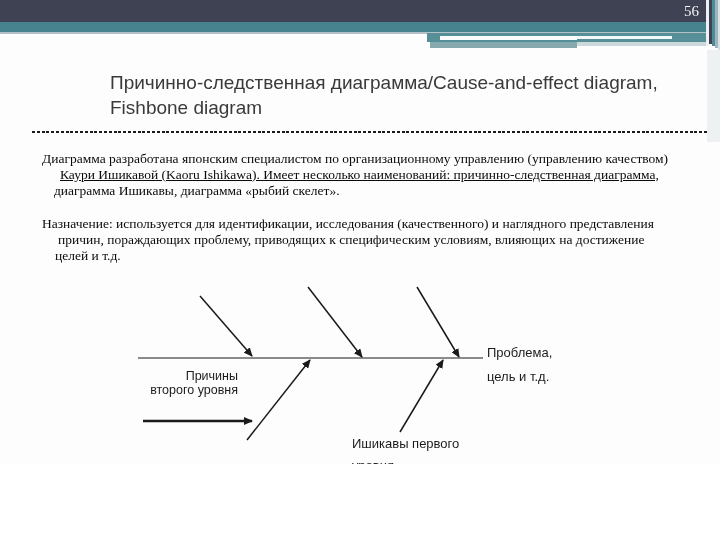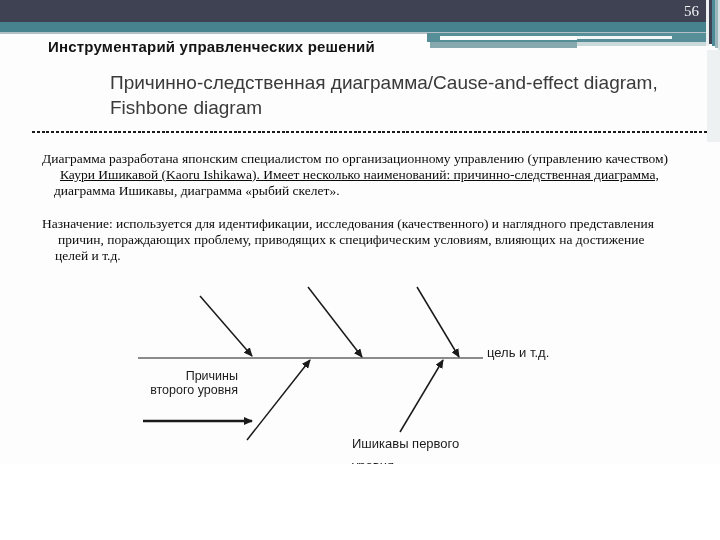--- a/index.html
+++ b/index.html
@@ -74,21 +74,20 @@
   <div class="vstripe-pale"></div>
   <div class="right-shadow"></div>
   <div class="deco-teal-block"></div>
   <div class="deco-white-thick"></div>
   <div class="deco-white-thin"></div>
   <div class="deco-mid"></div>
   <div class="deco-pale"></div>
 
   <div class="page-number">56</div>
 
-  <div class="header-title">Инструментарий управленческих решений</div>
 
   <div class="slide-title">
     <div class="line">Причинно-следственная диаграмма/Cause-and-effect diagram,</div>
     <div class="line">Fishbone diagram</div>
   </div>
 
   <div class="dashed-divider"></div>
 
   <div class="para para-ishikawa">
     <div class="line l1">Диаграмма разработана японским специалистом по организационному управлению (управлению качеством)</div>
@@ -111,20 +110,21 @@
     <line x1="138" y1="358" x2="483" y2="358" stroke="#1a1a1a" stroke-width="1.2"></line>
     <line x1="200" y1="296" x2="252" y2="356" stroke="#1a1a1a" stroke-width="1.5" marker-end="url(#arrowhead)"></line>
     <line x1="308" y1="287" x2="362" y2="357" stroke="#1a1a1a" stroke-width="1.5" marker-end="url(#arrowhead)"></line>
     <line x1="417" y1="287" x2="459" y2="357" stroke="#1a1a1a" stroke-width="1.5" marker-end="url(#arrowhead)"></line>
     <line x1="247" y1="440" x2="310" y2="360" stroke="#1a1a1a" stroke-width="1.5" marker-end="url(#arrowhead)"></line>
     <line x1="400" y1="432" x2="443" y2="360" stroke="#1a1a1a" stroke-width="1.5" marker-end="url(#arrowhead)"></line>
     <line x1="143" y1="421" x2="252" y2="421" stroke="#1a1a1a" stroke-width="2.6" marker-end="url(#arrowhead)"></line>
   </svg>
 
   <div class="dlabel lbl-problem">
+    <div class="line">Проблема,</div>
     <div class="line">цель и т.д.</div>
   </div>
 
   <div class="dlabel lbl-second">
     <div class="line">Причины</div>
     <div class="line">второго уровня</div>
   </div>
 
   <div class="dlabel lbl-first">
     <div class="line">Ишикавы первого</div>

